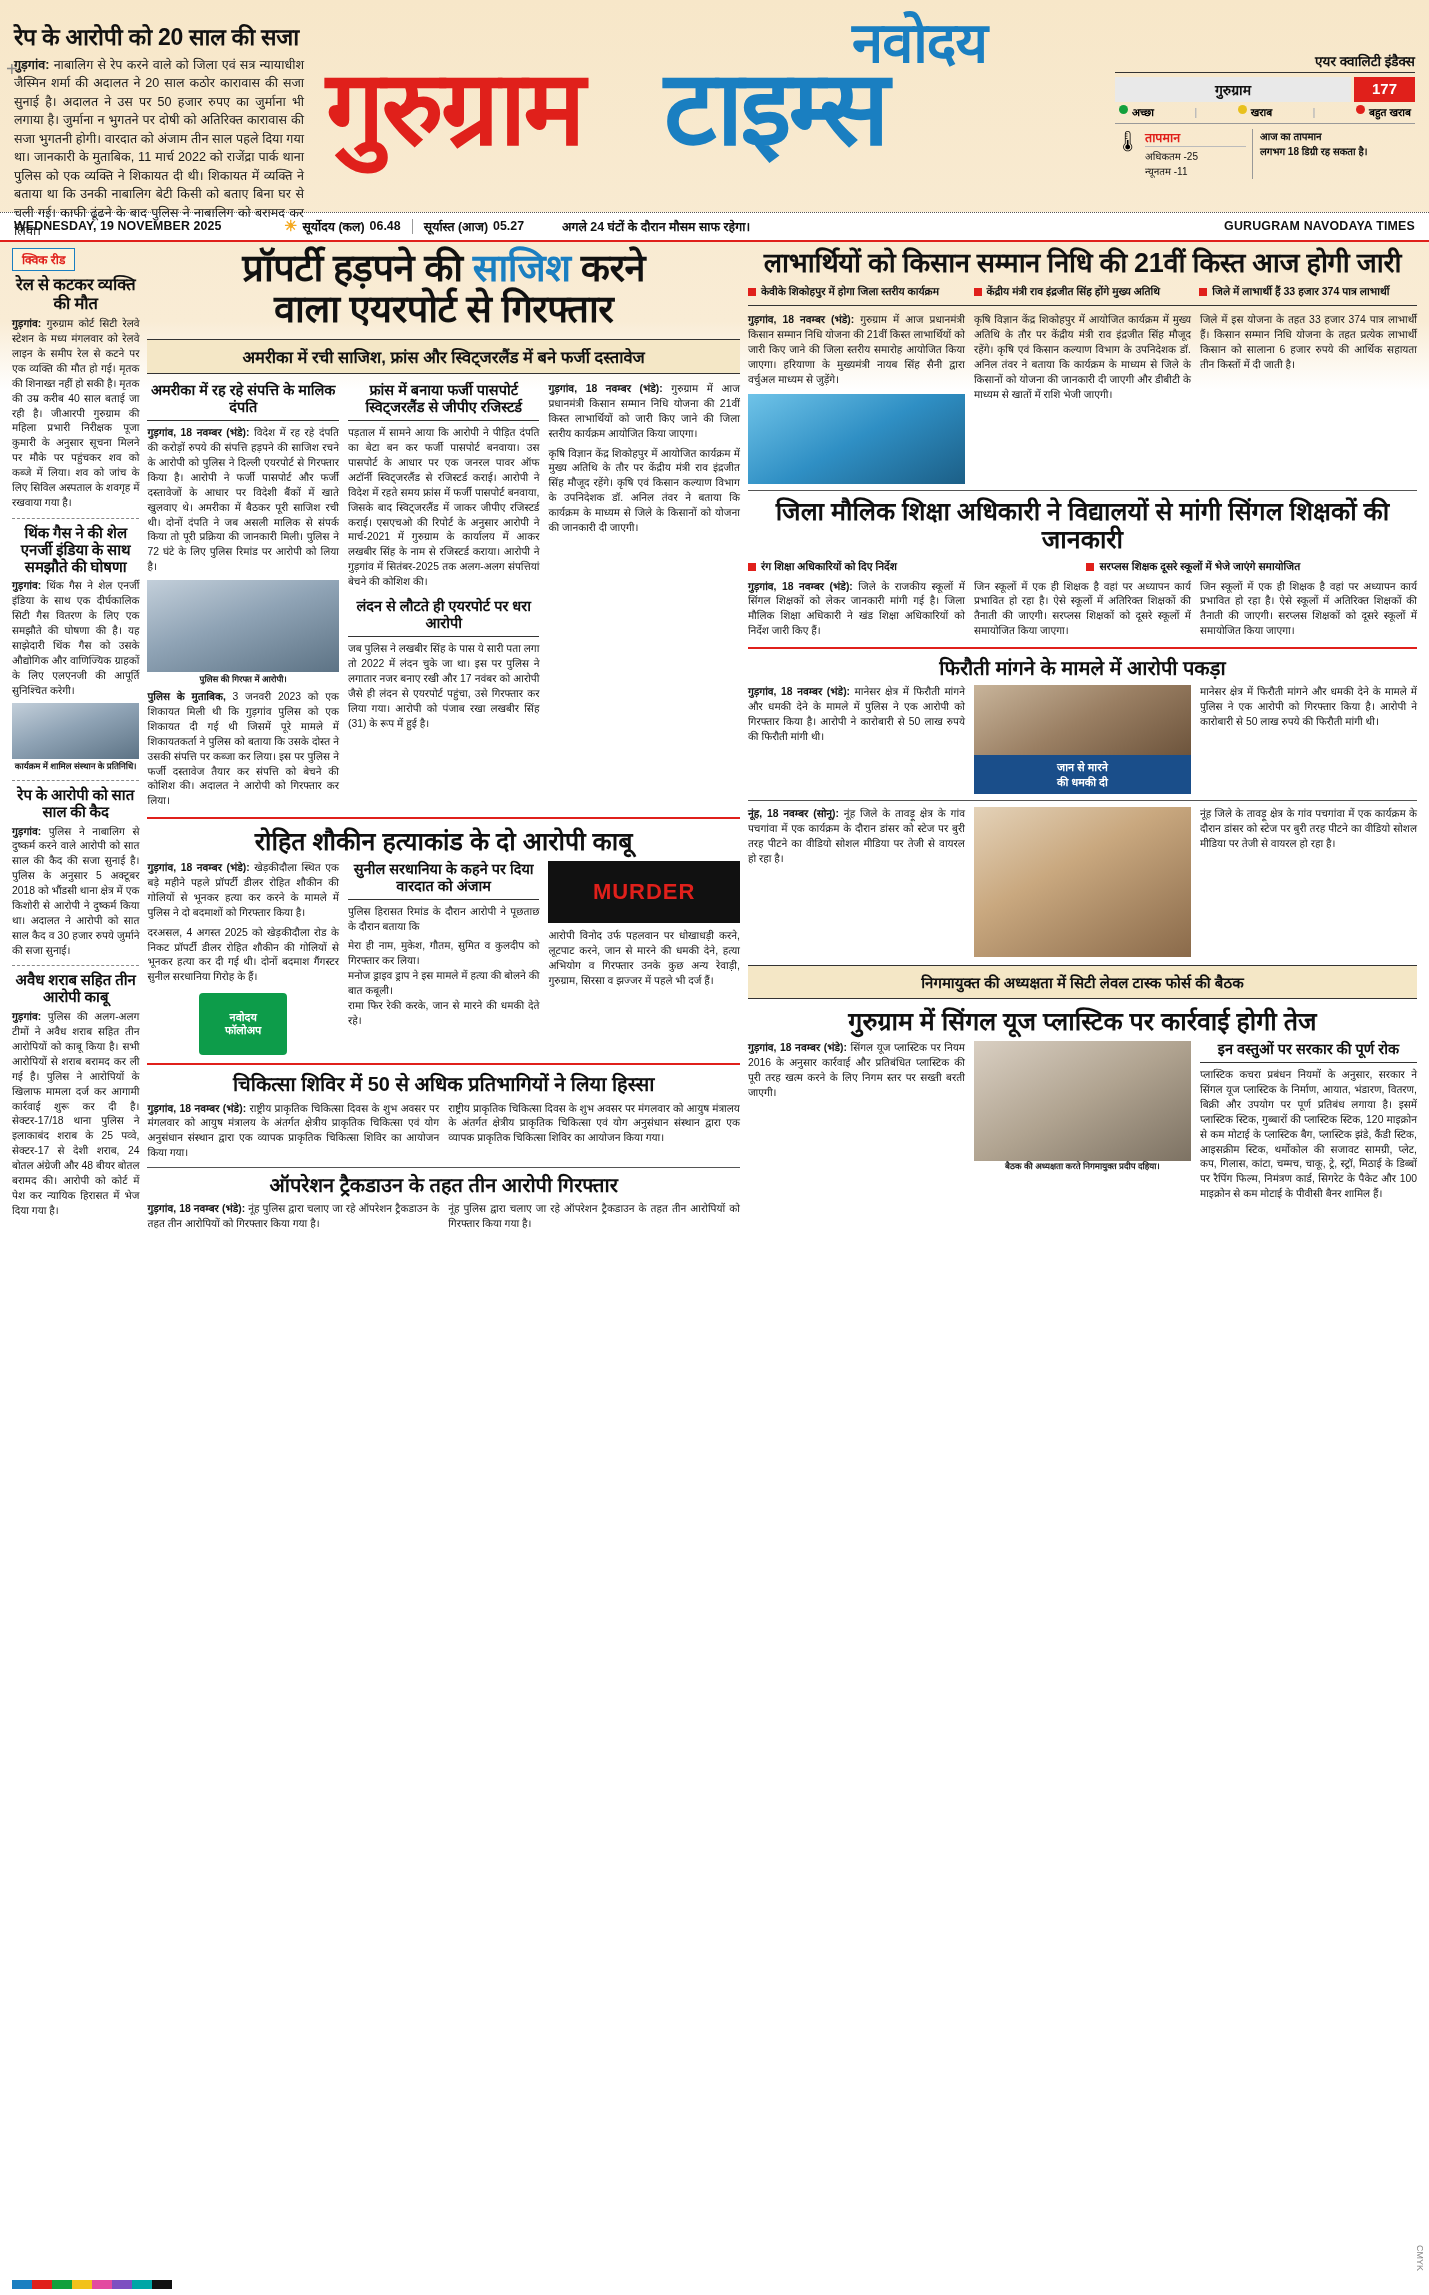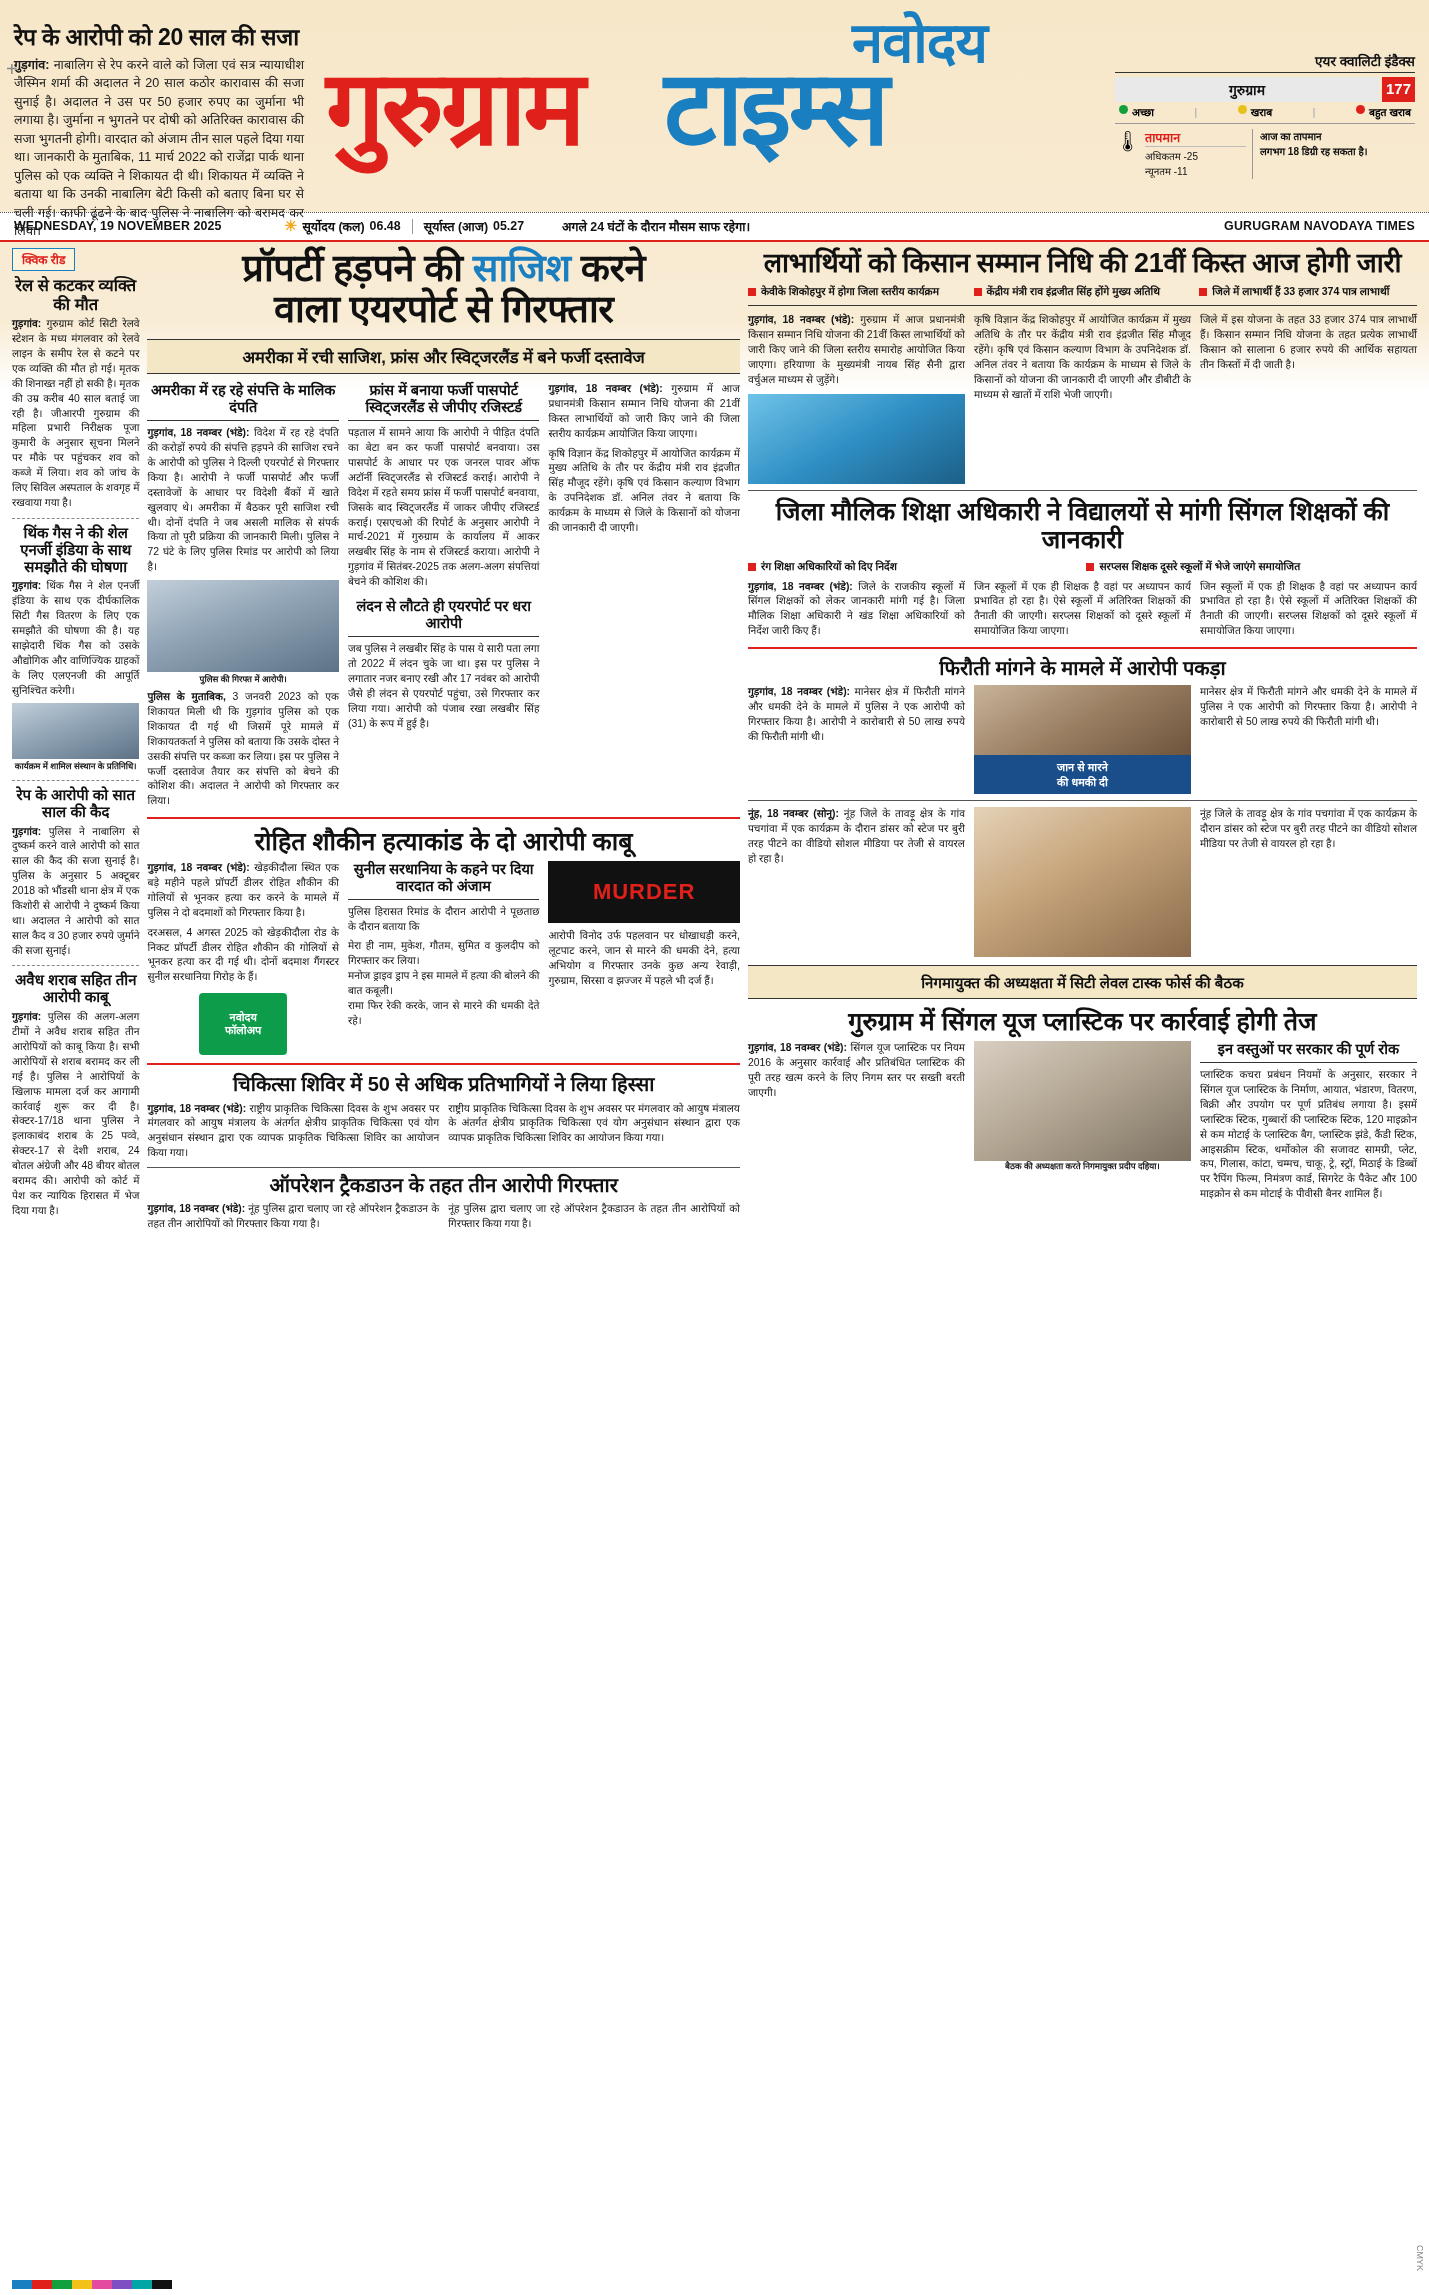--- a/index.html
+++ b/index.html
@@ -29,21 +29,21 @@
                 position: absolute; left: 360px; top: 52px; letter-spacing: -3px; }
 
   
   .mh-right { width: 300px; padding-top: 42px; }
   .aqi-title { font-size: 13.5px; font-weight: bold; text-align: right; color: #111;
                border-bottom: 1.4px solid #333; padding-bottom: 2px; margin-bottom: 4px; }
   .aqi-row { display: flex; align-items: stretch; gap: 3px; }
   .aqi-city { flex: 1; background: #e9e9e9; text-align: center; font-size: 14px;
               font-weight: bold; padding: 3px 0; color: #111; }
   .aqi-val { background: #e0201b; color: #fff; font-weight: bold; font-size: 15px;
-             padding: 3px 4px; }
+             padding: 3px 18px; }
   .aqi-legend { display: flex; justify-content: space-between; align-items: center;
                 font-size: 10.5px; font-weight: bold; padding: 3px 4px 4px 4px;
                 border-bottom: 1.2px solid #999; }
   .lg { display: flex; align-items: flex-start; gap: 4px; }
   .dot { width: 9px; height: 9px; border-radius: 50%; display: inline-block; }
   .sep { color: #bbb; }
   .temp-box { display: flex; margin-top: 5px; font-size: 10.3px; }
   .temp-icon { width: 30px; font-size: 20px; line-height: 1; padding-top: 2px; }
   .temp-mid { width: 108px; border-right: 1.2px solid #999; padding-right: 6px; }
   .temp-mid .t-title { color: #e0201b; font-weight: bold; font-size: 12.5px;
@@ -69,21 +69,21 @@
   .col-right { width: 672px; }
 
   
   .body-txt { font-size: 10.4px; line-height: 1.43; text-align: justify; color: #161616; }
   .body-txt .lead { font-weight: bold; }
 
   
   .quick-tag { display: inline-block; background: #fdf3db; border: 1.4px solid #1a7fc1;
                font-size: 12px; font-weight: bold; color: #e0201b; padding: 2px 9px; }
   .lc-head { font-size: 16.5px; font-weight: bold; line-height: 1.13; text-align: center;
-             margin: 5px 0 4px 0; color: #111; }
+             margin: 5px 0 4px 0; color: #111; font-family: Liberation Serif, serif; }
   .lc-head.sm { font-size: 15px; }
   .dashdiv { border-top: 1.3px dashed #888; margin: 7px 0 6px 0; }
   .photo { background: linear-gradient(160deg,#c3cfda,#8fa3b5 45%,#5d7385);
            width: 100%; height: 56px; margin: 5px 0 2px 0; }
   .cap { font-size: 8.6px; font-weight: bold; text-align: center; color: #222; line-height: 1.3; }
 
   
   .mid-head { font-size: 38px; font-weight: bold; line-height: 1.08; text-align: center;
               color: #111; letter-spacing: -.5px; }
   .mid-head .blue { color: #1a7fc1; }

